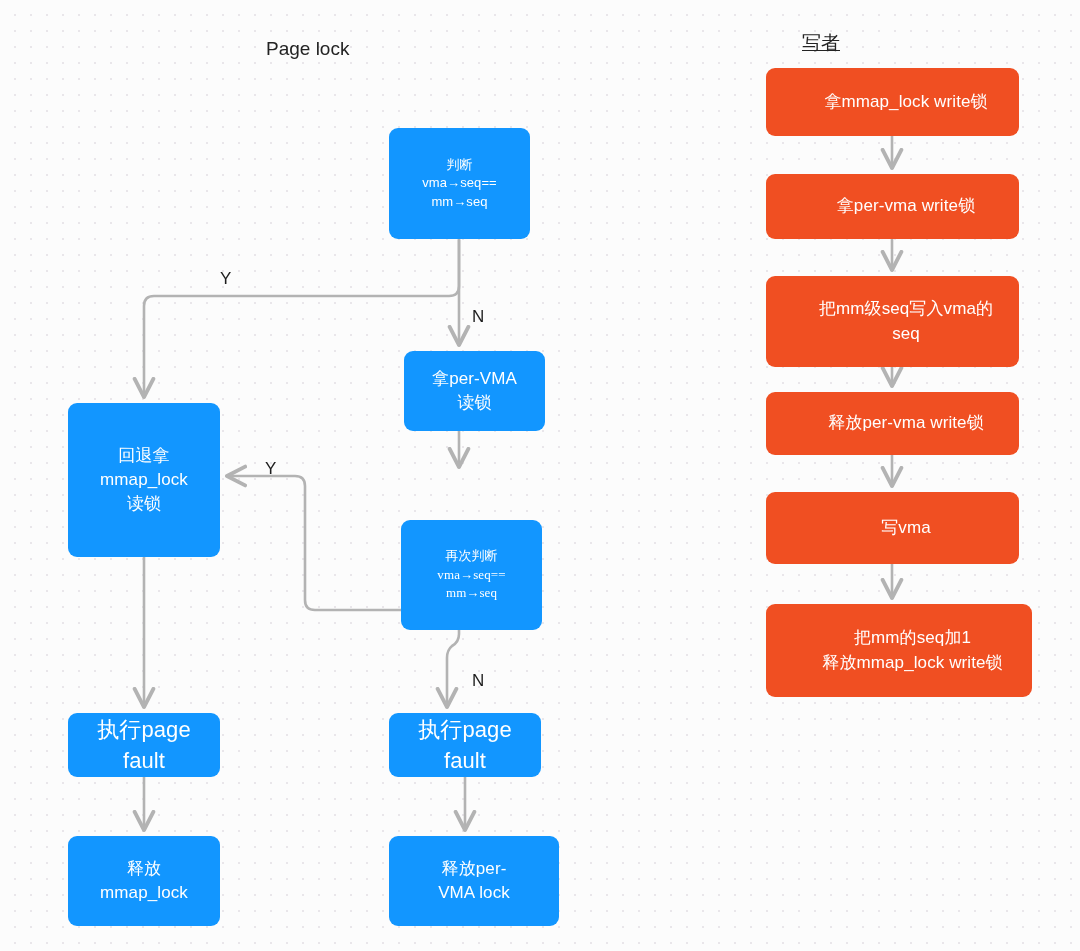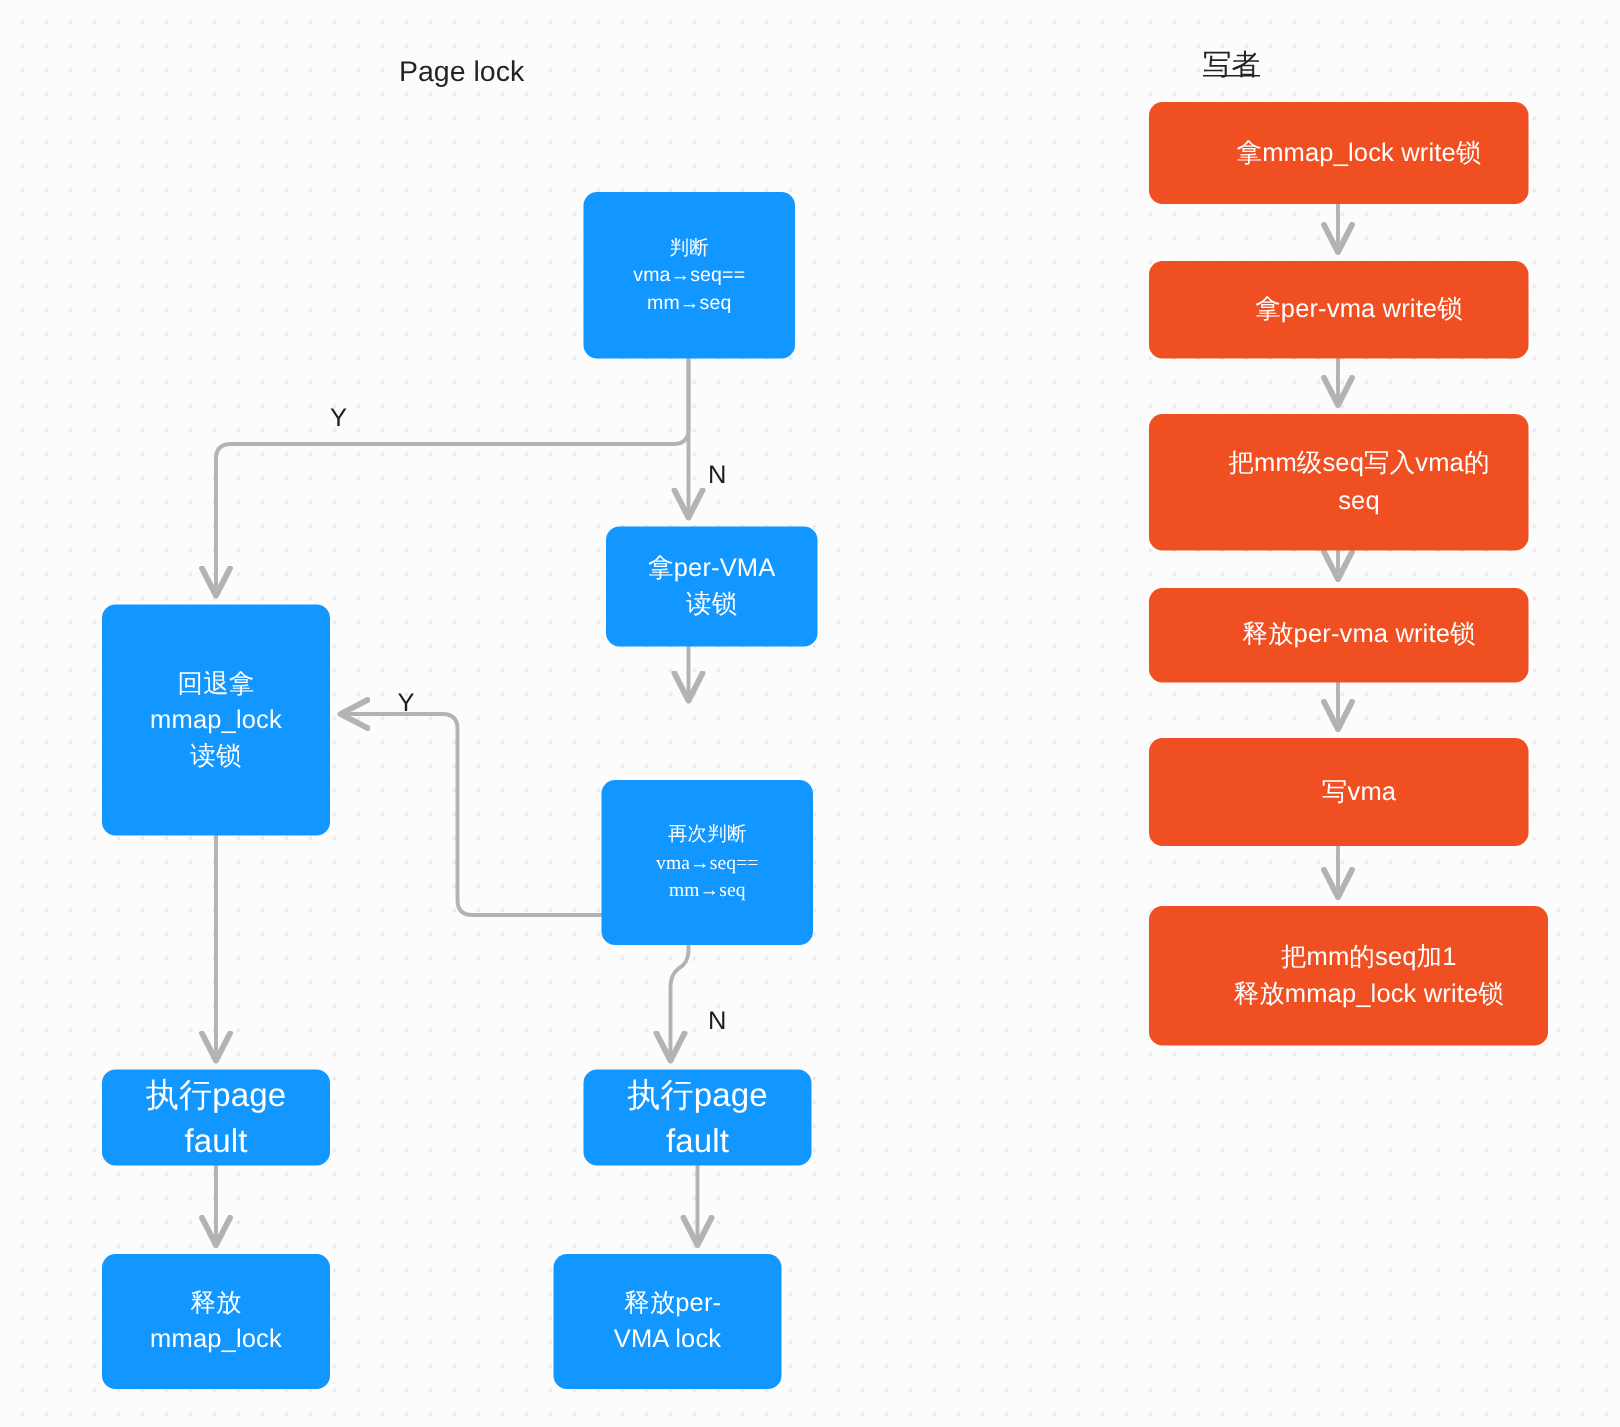--- a/index.html
+++ b/index.html
@@ -110,21 +110,21 @@
 mmap_lock
 读锁</div>
 
   <div class="node blue fz16" style="left:68px;top:713px;width:152px;height:64px;">执行page fault</div>
 
   <div class="node blue fz17" style="left:68px;top:836px;width:152px;height:90px;">释放
 mmap_lock</div>
 
   <div class="node blue fz16" style="left:389px;top:713px;width:152px;height:64px;">执行page fault</div>
 
-  <div class="node blue fz17" style="left:369px;top:836px;width:152px;height:90px;text-align:right;">释放per-
+  <div class="node blue fz17" style="left:389px;top:836px;width:170px;height:90px;">释放per-
 VMA lock</div>
 
   <div class="edge-label" style="left:220px;top:269px;">Y</div>
   <div class="edge-label" style="left:472px;top:307px;">N</div>
   <div class="edge-label" style="left:265px;top:459px;">Y</div>
   <div class="edge-label" style="left:472px;top:671px;">N</div>
 
   <div class="node orange fz17" style="left:766px;top:68px;width:253px;height:68px;">拿mmap_lock write锁</div>
 
   <div class="node orange fz17" style="left:766px;top:174px;width:253px;height:65px;">拿per-vma write锁</div>

